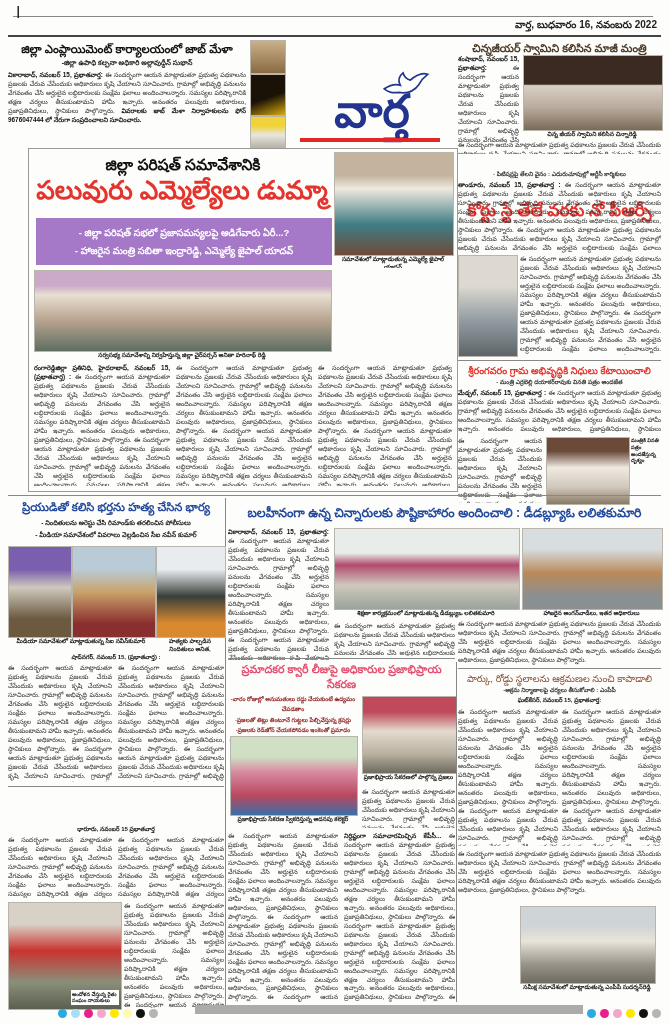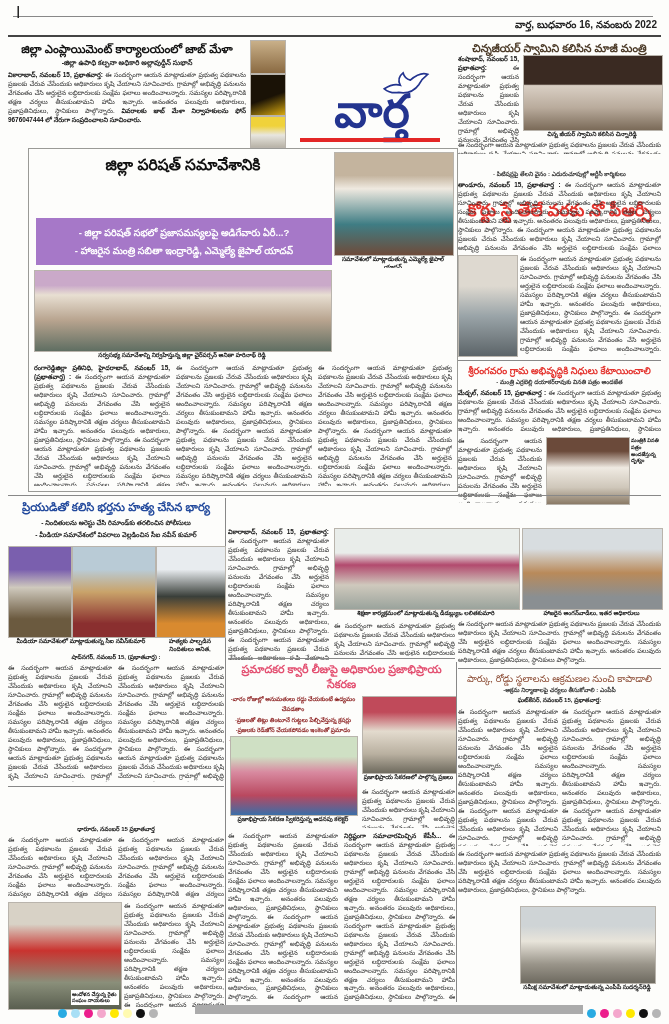--- a/index.html
+++ b/index.html
@@ -72,20 +72,21 @@
   <div class="abs bt" style="left:458px;top:55px;width:61px;height:88px;">
     <b class="dl">శంషాబాద్, నవంబర్ 15, ప్రభాతవార్త:</b>
     <span> ఈ సందర్భంగా ఆయన మాట్లాడుతూ ప్రభుత్వ పథకాలను ప్రజలకు చేరువ చేసేందుకు అధికారులు కృషి చేయాలని సూచించారు. గ్రామాల్లో అభివృద్ధి పనులను వేగవంతం చేసి అర్హులైన లబ్ధిదారులకు సంక్షేమ ఫలాలు అందించాలన్నారు. సమస్యల పరిష్కారానికి తక్షణ చర్యలు తీసుకుంటామని హామీ ఇచ్చారు. అనంతరం పలువురు అధికారులు, ప్రజాప్రతినిధులు, స్థానికులు పాల్గొన్నారు. </span>
   </div>
   <div class="abs ph" style="left:523px;top:55px;width:138px;height:74px;background:linear-gradient(180deg,#3a2a22 38%,#d9cfc4 40%,#b9ab9c 70%,#7a6a58);"></div>
   <div class="abs cap" style="left:523px;top:131px;width:138px;">చిన్న జీయర్ స్వామిని కలిసిన చిన్నారెడ్డి</div>
   <div class="abs bt" style="left:458px;top:141px;width:203px;height:13px;"><span> ఈ సందర్భంగా ఆయన మాట్లాడుతూ ప్రభుత్వ పథకాలను ప్రజలకు చేరువ చేసేందుకు అధికారులు కృషి చేయాలని సూచించారు. గ్రామాల్లో అభివృద్ధి పనులను వేగవంతం చేసి అర్హులైన లబ్ధిదారులకు సంక్షేమ ఫలాలు అందించాలన్నారు. సమస్యల పరిష్కారానికి తక్షణ చర్యలు తీసుకుంటామని హామీ ఇచ్చారు. అనంతరం పలువురు అధికారులు, ప్రజాప్రతినిధులు, స్థానికులు పాల్గొన్నారు. </span></div>
 
   <div class="abs" style="left:28px;top:148px;width:428px;height:342px;border:1px solid #9a9a96;"></div>
   <div class="abs kicker ctr" style="left:36px;top:156px;width:294px;">జిల్లా పరిషత్ సమావేశానికి</div>
+  <div class="abs h-main ctr" style="left:30px;top:176px;width:304px;">పలువురు ఎమ్మెల్యేలు డుమ్మా</div>
   <div class="abs pbox ctr" style="left:36px;top:218px;width:296px;height:47px;">
     <div>- జిల్లా పరిషత్ సభలో ప్రజాసమస్యలపై అడిగేవారు ఏరీ...?</div>
     <div>- హాజరైన మంత్రి సబితా ఇంద్రారెడ్డి, ఎమ్మెల్యే జైపాల్ యాదవ్</div>
   </div>
   <div class="abs ph" style="left:334px;top:152px;width:118px;height:102px;background:linear-gradient(180deg,#c4b49e 22%,#efe9e0 35%,#3f7d84 70%,#6e4b3a);"></div>
   <div class="abs cap" style="left:334px;top:256px;width:118px;height:12px;">సమావేశంలో మాట్లాడుతున్న ఎమ్మెల్యే జైపాల్ యాదవ్</div>
   <div class="abs ph" style="left:34px;top:270px;width:296px;height:80px;background:linear-gradient(180deg,#caa9c9 18%,#e8dfd2 30%,#b7a38e 62%,#5f6e62);"></div>
   <div class="abs cap" style="left:34px;top:352px;width:296px;">సర్వసభ్య సమావేశాన్ని నిర్వహిస్తున్న జిల్లా చైర్‌పర్సన్ అనితా హరినాథ్ రెడ్డి</div>
   <div class="abs bt" style="left:34px;top:364px;width:136px;height:122px;">
     <b class="dl">రంగారెడ్డిజిల్లా ప్రతినిధి, హైదరాబాద్, నవంబర్ 15, (ప్రభాతవార్త) :</b>
@@ -122,20 +123,21 @@
   <div class="abs blt ctr" style="left:8px;top:529px;width:216px;">- మీడియా సమావేశంలో వివరాలు వెల్లడించిన సీఐ నవీన్ కుమార్</div>
   <div class="abs ph" style="left:8px;top:546px;width:62px;height:90px;background:linear-gradient(180deg,#7a5fae 25%,#cfc9bd 45%,#6b5a3f 80%);"></div>
   <div class="abs ph" style="left:72px;top:546px;width:82px;height:90px;background:linear-gradient(180deg,#b9cbd6 25%,#c9a36a 50%,#8a2f2f 85%);"></div>
   <div class="abs ph" style="left:156px;top:546px;width:68px;height:90px;background:linear-gradient(180deg,#e8ecef 25%,#3a3f3a 55%,#d98a2f 85%);"></div>
   <div class="abs cap" style="left:8px;top:638px;width:146px;height:12px;">మీడియా సమావేశంలో మాట్లాడుతున్న సీఐ నవీన్‌కుమార్</div>
   <div class="abs cap" style="left:156px;top:638px;width:68px;height:14px;">హత్యకు పాల్పడిన నిందితులు అనిత, రామస్వాములు</div>
   <div class="abs cap" style="left:8px;top:654px;width:216px;">షాద్‌నగర్, నవంబర్ 15, (ప్రభాతవార్త) :</div>
   <div class="abs bt" style="left:8px;top:664px;width:104px;height:118px;"><span> ఈ సందర్భంగా ఆయన మాట్లాడుతూ ప్రభుత్వ పథకాలను ప్రజలకు చేరువ చేసేందుకు అధికారులు కృషి చేయాలని సూచించారు. గ్రామాల్లో అభివృద్ధి పనులను వేగవంతం చేసి అర్హులైన లబ్ధిదారులకు సంక్షేమ ఫలాలు అందించాలన్నారు. సమస్యల పరిష్కారానికి తక్షణ చర్యలు తీసుకుంటామని హామీ ఇచ్చారు. అనంతరం పలువురు అధికారులు, ప్రజాప్రతినిధులు, స్థానికులు పాల్గొన్నారు. ఈ సందర్భంగా ఆయన మాట్లాడుతూ ప్రభుత్వ పథకాలను ప్రజలకు చేరువ చేసేందుకు అధికారులు కృషి చేయాలని సూచించారు. గ్రామాల్లో అభివృద్ధి పనులను వేగవంతం చేసి అర్హులైన లబ్ధిదారులకు సంక్షేమ ఫలాలు అందించాలన్నారు. సమస్యల పరిష్కారానికి తక్షణ చర్యలు తీసుకుంటామని హామీ ఇచ్చారు. అనంతరం పలువురు అధికారులు, ప్రజాప్రతినిధులు, స్థానికులు పాల్గొన్నారు. </span></div>
   <div class="abs bt" style="left:118px;top:664px;width:106px;height:118px;"><span> ఈ సందర్భంగా ఆయన మాట్లాడుతూ ప్రభుత్వ పథకాలను ప్రజలకు చేరువ చేసేందుకు అధికారులు కృషి చేయాలని సూచించారు. గ్రామాల్లో అభివృద్ధి పనులను వేగవంతం చేసి అర్హులైన లబ్ధిదారులకు సంక్షేమ ఫలాలు అందించాలన్నారు. సమస్యల పరిష్కారానికి తక్షణ చర్యలు తీసుకుంటామని హామీ ఇచ్చారు. అనంతరం పలువురు అధికారులు, ప్రజాప్రతినిధులు, స్థానికులు పాల్గొన్నారు. ఈ సందర్భంగా ఆయన మాట్లాడుతూ ప్రభుత్వ పథకాలను ప్రజలకు చేరువ చేసేందుకు అధికారులు కృషి చేయాలని సూచించారు. గ్రామాల్లో అభివృద్ధి పనులను వేగవంతం చేసి అర్హులైన లబ్ధిదారులకు సంక్షేమ ఫలాలు అందించాలన్నారు. సమస్యల పరిష్కారానికి తక్షణ చర్యలు తీసుకుంటామని హామీ ఇచ్చారు. అనంతరం పలువురు అధికారులు, ప్రజాప్రతినిధులు, స్థానికులు పాల్గొన్నారు. </span></div>
 
+  <div class="abs h-blue-lg ctr" style="left:228px;top:506px;width:433px;">బలహీనంగా ఉన్న చిన్నారులకు పౌష్టికాహారం అందించాలి : డీడబ్ల్యూఓ లలితకుమారి</div>
   <div class="abs bt" style="left:228px;top:528px;width:101px;height:132px;">
     <b class="dl">వికారాబాద్, నవంబర్ 15, ప్రభాతవార్త:</b>
     <span> ఈ సందర్భంగా ఆయన మాట్లాడుతూ ప్రభుత్వ పథకాలను ప్రజలకు చేరువ చేసేందుకు అధికారులు కృషి చేయాలని సూచించారు. గ్రామాల్లో అభివృద్ధి పనులను వేగవంతం చేసి అర్హులైన లబ్ధిదారులకు సంక్షేమ ఫలాలు అందించాలన్నారు. సమస్యల పరిష్కారానికి తక్షణ చర్యలు తీసుకుంటామని హామీ ఇచ్చారు. అనంతరం పలువురు అధికారులు, ప్రజాప్రతినిధులు, స్థానికులు పాల్గొన్నారు. ఈ సందర్భంగా ఆయన మాట్లాడుతూ ప్రభుత్వ పథకాలను ప్రజలకు చేరువ చేసేందుకు అధికారులు కృషి చేయాలని సూచించారు. గ్రామాల్లో అభివృద్ధి పనులను వేగవంతం చేసి అర్హులైన లబ్ధిదారులకు సంక్షేమ ఫలాలు అందించాలన్నారు. సమస్యల పరిష్కారానికి తక్షణ చర్యలు తీసుకుంటామని హామీ ఇచ్చారు. అనంతరం పలువురు అధికారులు, ప్రజాప్రతినిధులు, స్థానికులు పాల్గొన్నారు. </span>
   </div>
   <div class="abs ph" style="left:334px;top:528px;width:184px;height:80px;background:linear-gradient(180deg,#e9edea 30%,#b24a6e 45%,#cfc9bd 70%,#9aa39c);"></div>
   <div class="abs cap" style="left:334px;top:610px;width:184px;">శిక్షణా కార్యక్రమంలో మాట్లాడుతున్న డీడబ్ల్యుఒ లలితకుమారి</div>
   <div class="abs ph" style="left:522px;top:528px;width:139px;height:80px;background:linear-gradient(180deg,#d8dde0 25%,#b98a5a 55%,#8a8f92 85%);"></div>
   <div class="abs cap" style="left:522px;top:610px;width:139px;">హాజరైన అంగన్‌వాడీలు, ఇతర అధికారులు</div>
   <div class="abs bt" style="left:334px;top:622px;width:121px;height:34px;"><span> ఈ సందర్భంగా ఆయన మాట్లాడుతూ ప్రభుత్వ పథకాలను ప్రజలకు చేరువ చేసేందుకు అధికారులు కృషి చేయాలని సూచించారు. గ్రామాల్లో అభివృద్ధి పనులను వేగవంతం చేసి అర్హులైన లబ్ధిదారులకు సంక్షేమ ఫలాలు అందించాలన్నారు. సమస్యల పరిష్కారానికి తక్షణ చర్యలు తీసుకుంటామని హామీ ఇచ్చారు. అనంతరం పలువురు అధికారులు, ప్రజాప్రతినిధులు, స్థానికులు పాల్గొన్నారు. </span></div>
   <div class="abs bt" style="left:458px;top:620px;width:203px;height:46px;"><span> ఈ సందర్భంగా ఆయన మాట్లాడుతూ ప్రభుత్వ పథకాలను ప్రజలకు చేరువ చేసేందుకు అధికారులు కృషి చేయాలని సూచించారు. గ్రామాల్లో అభివృద్ధి పనులను వేగవంతం చేసి అర్హులైన లబ్ధిదారులకు సంక్షేమ ఫలాలు అందించాలన్నారు. సమస్యల పరిష్కారానికి తక్షణ చర్యలు తీసుకుంటామని హామీ ఇచ్చారు. అనంతరం పలువురు అధికారులు, ప్రజాప్రతినిధులు, స్థానికులు పాల్గొన్నారు. </span></div>

